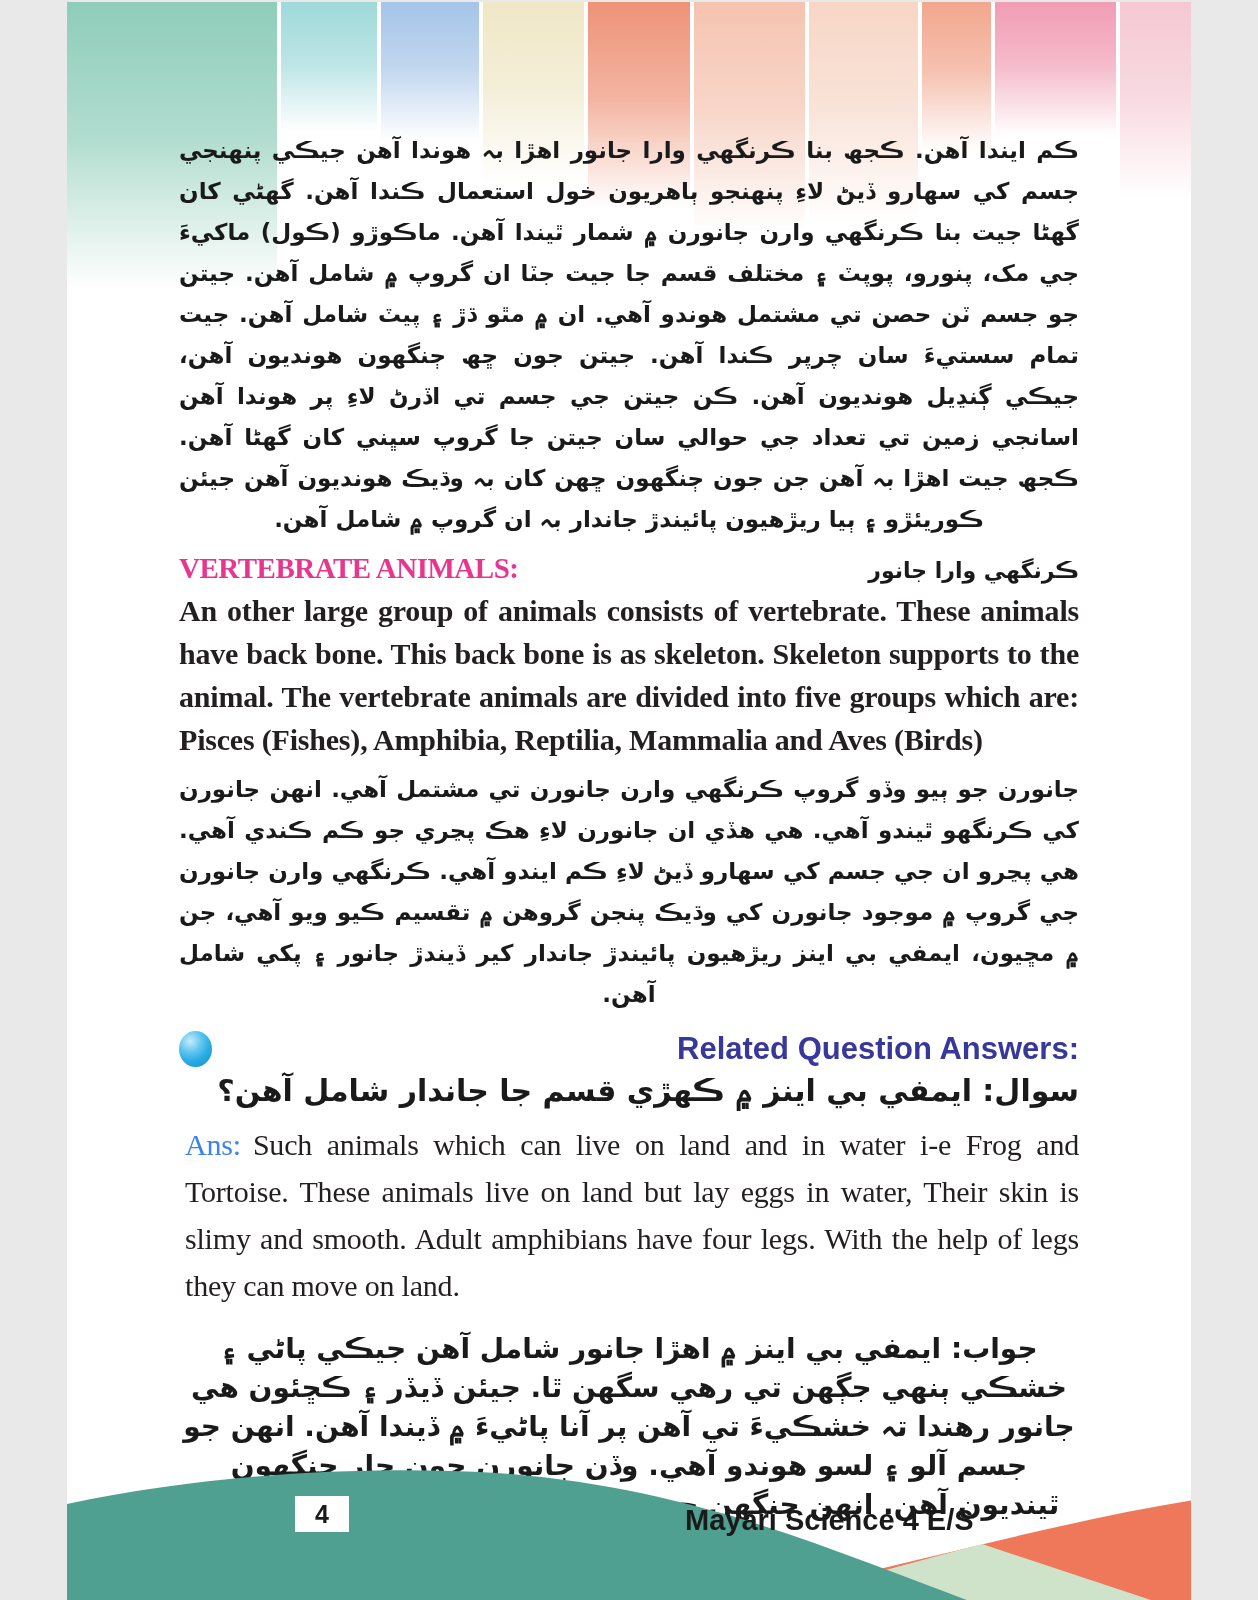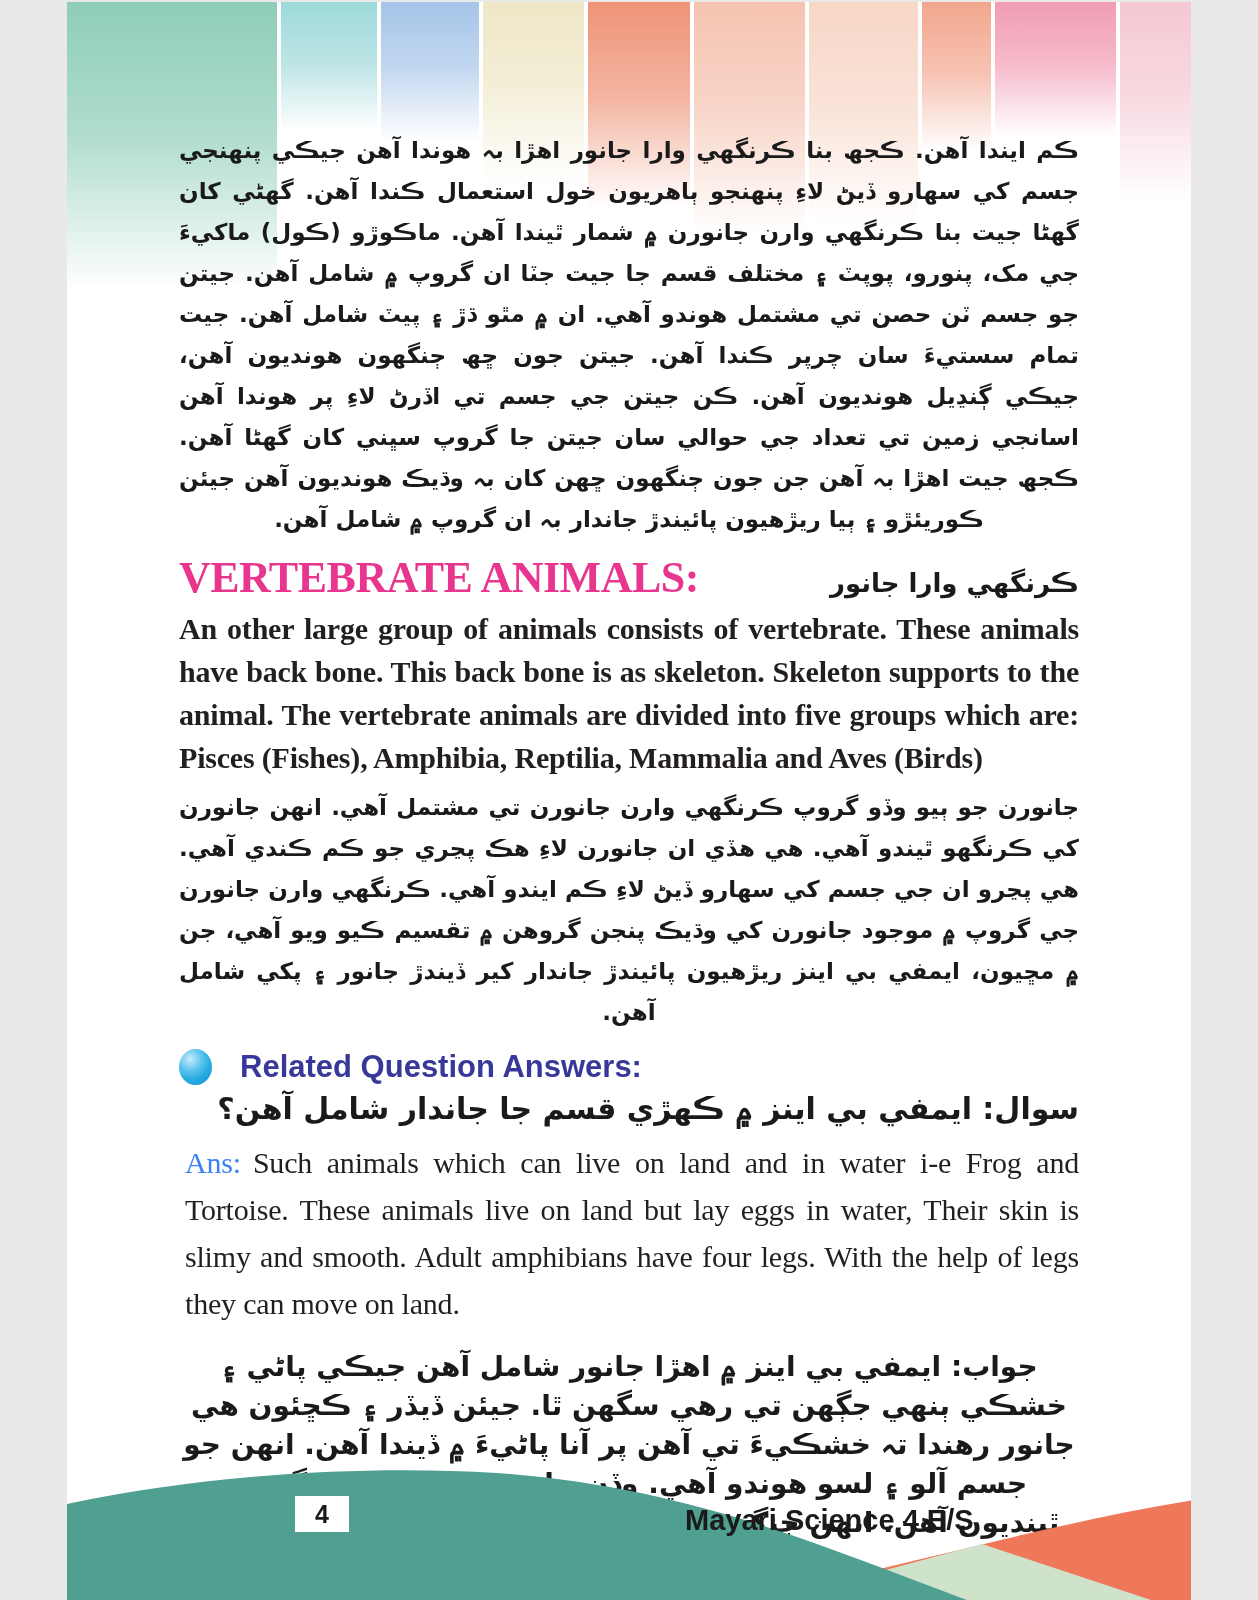--- a/index.html
+++ b/index.html
@@ -32,37 +32,37 @@
   .sd-para{
     font-size:23px;line-height:41px;
     text-align:justify;text-align-last:center;
   }
   #sd-para1{margin-top:128px;}
   .heading-row{
     margin-top:12px;
     display:flex;justify-content:space-between;align-items:baseline;
   }
   .heading-en{
-    font-size:44px;font-weight:bold;letter-spacing:-0.5px;
+    font-size:29px;font-weight:bold;letter-spacing:-0.5px;
     color:#e8368f;
     text-align:right;
   }
   .heading-sd{
     font-family:"DejaVu Sans", sans-serif;direction:rtl;
-    font-size:26px;font-weight:bold;color:#1a1a1a;
+    font-size:22px;font-weight:bold;color:#1a1a1a;
   }
   .en-para{
     font-size:30px;line-height:43px;text-align:justify;
     letter-spacing:-0.2px;
   }
   #en-body{margin-top:4px;font-weight:bold;}
   #sd-para2{margin-top:8px;}
   
   .related-row{
-    margin-top:16px;display:flex;align-items:center;gap:28px;
+    margin-top:16px;display:flex;align-items:center;gap:40px;justify-content:space-between;
   }
   .bullet-sphere{
     width:33px;height:36px;border-radius:50%;
     background:radial-gradient(circle at 34% 28%, #c8ecfb 0%, #5cc4ef 35%, #29abe2 60%, #0d8ecf 100%);
     flex:0 0 auto;
   }
   .related-heading{
     font-family:"Liberation Sans", sans-serif;
     font-size:31px;font-weight:bold;color:#38389a;
   }

